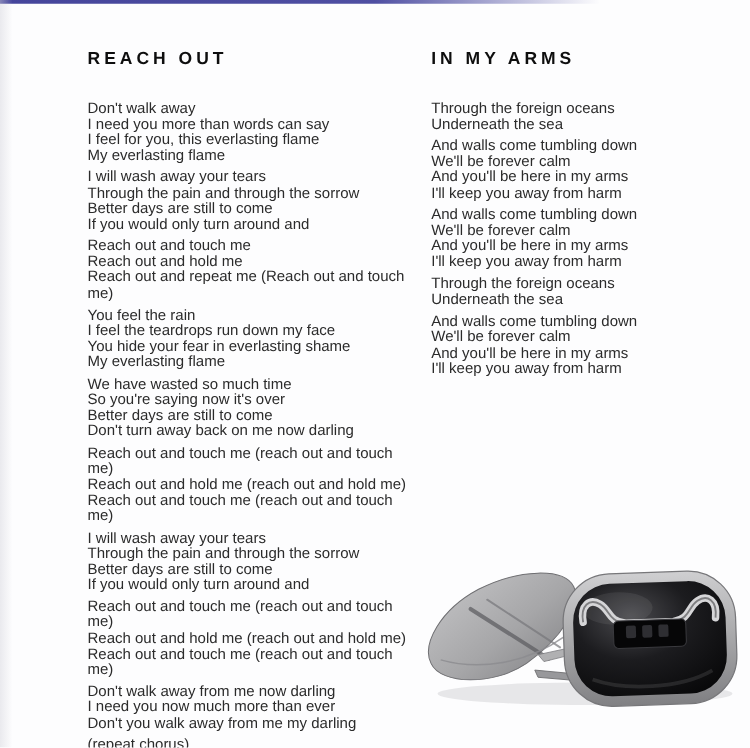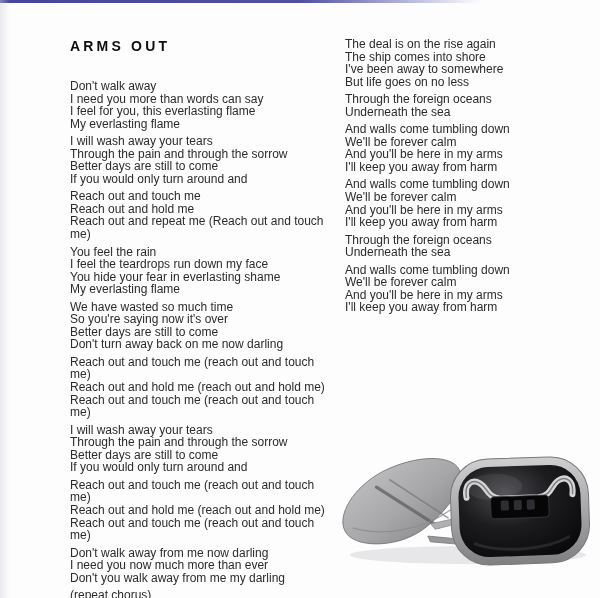--- a/index.html
+++ b/index.html
@@ -35,21 +35,21 @@
   .photo svg{display:block;width:100%;height:100%;}
 </style>
 </head>
 <body>
 
 <div class="page">
   <div class="top-edge"></div>
   <div class="left-edge"></div>
 
   <section class="song song-left">
-    <h2>ARMS OUT</h2>
+    <h2>REACH OUT</h2>
     <div class="stanzas">
         <p class="stanza">Don't walk away
 I need you more than words can say
 I feel for you, this everlasting flame
 My everlasting flame</p>
         <p class="stanza">I will wash away your tears
 Through the pain and through the sorrow
 Better days are still to come
 If you would only turn around and</p>
         <p class="stanza">Reach out and touch me
@@ -74,25 +74,22 @@
 Reach out and hold me (reach out and hold me)
 Reach out and touch me (reach out and touch me)</p>
         <p class="stanza">Don't walk away from me now darling
 I need you now much more than ever
 Don't you walk away from me my darling</p>
         <p class="stanza">(repeat chorus)</p>
       </div>
   </section>
 
   <section class="song song-right">
+    <h2>IN MY ARMS</h2>
     <div class="stanzas">
-        <p class="stanza">The deal is on the rise again
-The ship comes into shore
-I've been away to somewhere
-But life goes on no less</p>
         <p class="stanza">Through the foreign oceans
 Underneath the sea</p>
         <p class="stanza">And walls come tumbling down
 We'll be forever calm
 And you'll be here in my arms
 I'll keep you away from harm</p>
         <p class="stanza">And walls come tumbling down
 We'll be forever calm
 And you'll be here in my arms
 I'll keep you away from harm</p>

